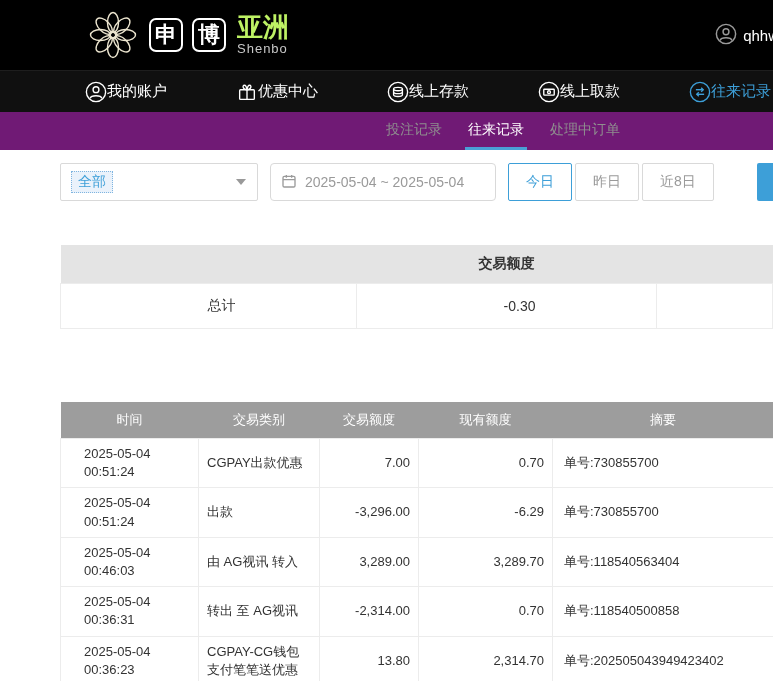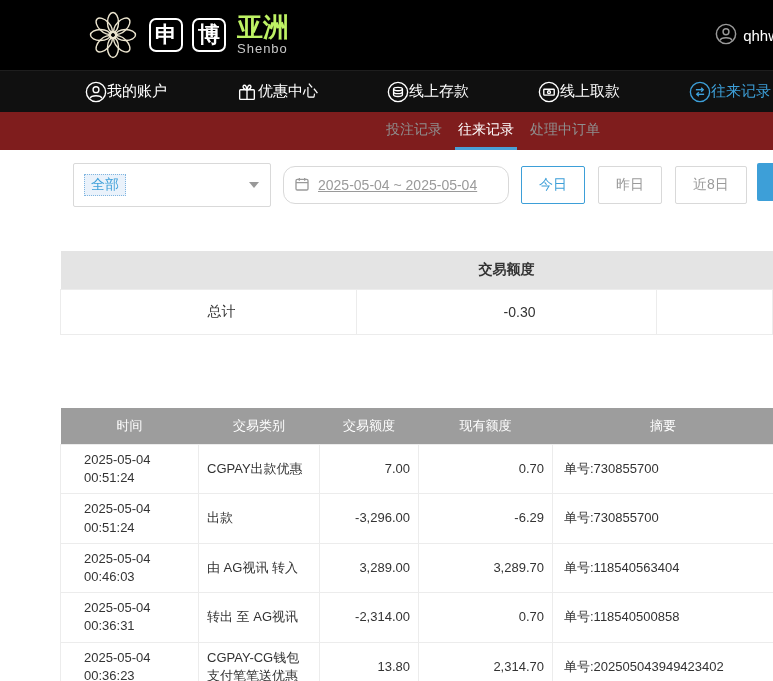--- a/index.html
+++ b/index.html
@@ -22,36 +22,36 @@
   .subtitle { color:#c8c8c8; font-size:13px; letter-spacing:1px; }
   .user-area { margin-left:auto; margin-right:-6px; display:flex; align-items:center; gap:6px;
     color:#fff; font-size:15px; cursor:pointer; }
   
   .mainnav { height:42px; background:#101010; border-top:1px solid #1e1e1e;
     display:flex; align-items:center; justify-content:space-between; padding:0 2px 0 85px; }
   .nav-item { display:flex; align-items:center; color:#fff; font-size:15px; cursor:pointer; white-space:nowrap; }
   .nav-item.active { color:#3d9fd8; }
   .nicon { display:flex; align-items:center; }
   
-  .subnav { height:38px; background:#7f1d1d; display:flex; align-items:stretch; padding-left:383px; gap:10px; }
+  .subnav { height:38px; background:#701a75; display:flex; align-items:stretch; padding-left:383px; gap:20px; }
   .tab { display:flex; align-items:center; color:#8f8f8f; font-size:14px; cursor:pointer;
     border-bottom:3px solid transparent; padding:0 3px; white-space:nowrap; }
   .tab.active { color:#fff; border-bottom-color:#4aa0d6; }
   
   .content { padding-left:60px; position:relative; }
   .filter-row { padding-top:13px; display:flex; align-items:center; gap:12px; position:relative; }
-  .dropdown { width:198px; height:44px; border:1px solid #d9d9d9; border-radius:2px;
-    background:#fff; display:flex; align-items:center; position:relative; cursor:pointer;margin-left:13px; }
+  .dropdown { width:198px; height:38px; border:1px solid #d9d9d9; border-radius:2px;
+    background:#fff; display:flex; align-items:center; position:relative; cursor:pointer; }
   .dropdown .val { margin-left:10px; color:#3d9fd8; background:#eaf2fb;
     border:1px dotted #7fb5e0; padding:1px 6px; font-size:14px; }
   .caret { position:absolute; right:11px; width:0; height:0;
     border-left:5px solid transparent; border-right:5px solid transparent; border-top:6px solid #999; }
-  .datebox { width:226px; height:38px; border:1px solid #d9d9d9; border-radius:12px;
-    display:flex; align-items:center; gap:8px; padding-left:10px; color:#9a9a9a; font-size:14px; cursor:pointer;text-decoration:underline; }
-  .btn-group { display:flex; gap:13px; }
+  .datebox { width:226px; height:38px; border:1px solid #d9d9d9; border-radius:4px;
+    display:flex; align-items:center; gap:8px; padding-left:10px; color:#9a9a9a; font-size:14px; cursor:pointer; }
+  .btn-group { display:flex; gap:3px; }
   .fbtn { height:38px; padding:0 17px; background:#fff; border:1px solid #d9d9d9; border-radius:2px;
     color:#9a9a9a; font-size:14px; cursor:pointer; font-family:inherit; }
   .fbtn.active { border-color:#3d9fd8; color:#3d9fd8; }
   .query-btn { position:absolute; left:697px; top:13px; width:60px; height:38px;
     background:#3d9fd8; border:none; border-radius:2px; cursor:pointer; }
   
   table { border-collapse:collapse; table-layout:fixed; }
   .summary { width:713px; margin-top:44px; }
   .summary thead th { background:#e4e4e4; height:38px; font-size:14px; color:#333; font-weight:bold; text-align:center; }
   .summary tbody td { height:45px; text-align:center; font-size:14px; color:#333;

